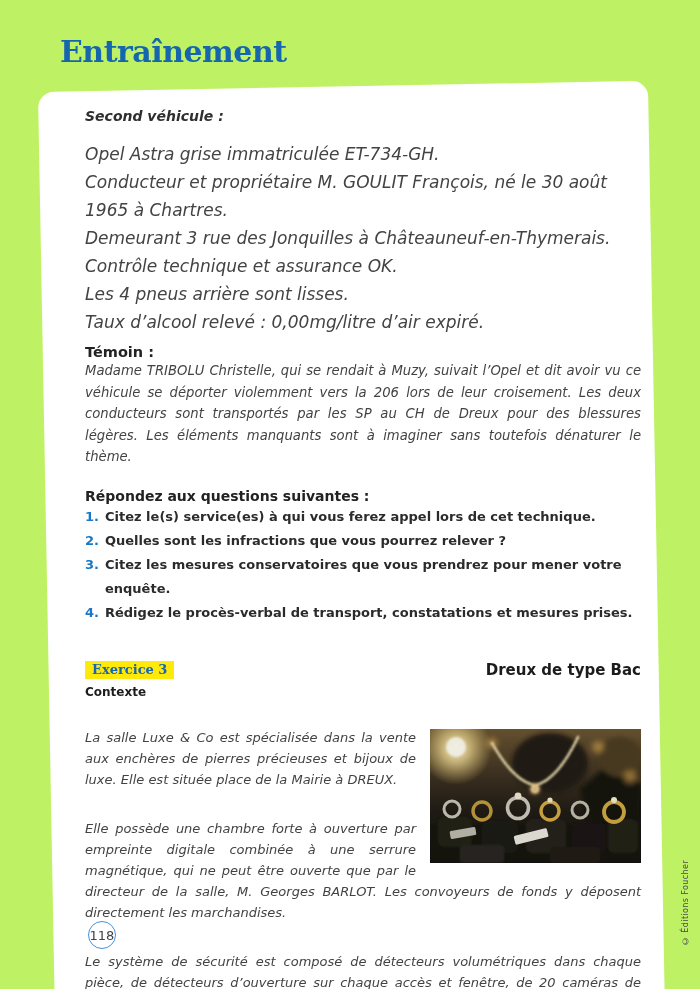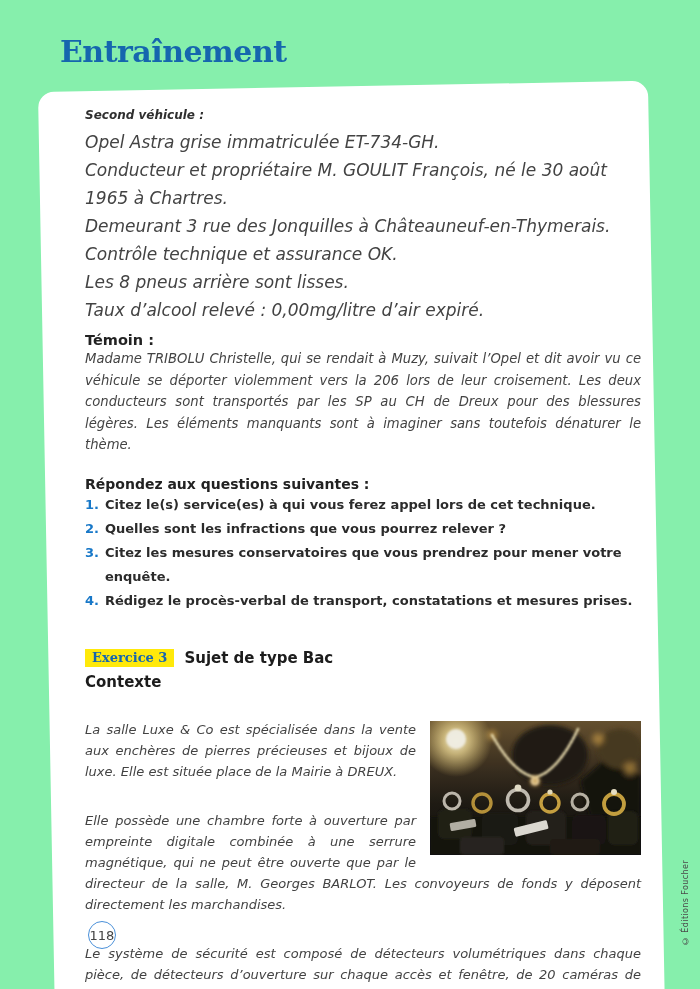--- a/index.html
+++ b/index.html
@@ -1,21 +1,21 @@
 <!DOCTYPE html>
 <html><head>
 <meta charset="utf-8">
 <style>
   * { margin:0; padding:0; box-sizing:border-box; }
   html,body { width:700px; height:989px; }
   body { font-family:"DejaVu Sans", sans-serif; }
 
   .page {
     position:relative; width:700px; height:989px;
-    background:#86efac; overflow:hidden;
+    background:#bef264; overflow:hidden;
   }
 
   .page-title {
     position:absolute; left:60px; top:34px;
     font-family:"DejaVu Serif", serif;
     font-weight:bold; font-size:30px; letter-spacing:-0.5px;
     color:#1566ae;
   }
 
   .white-panel {
@@ -24,48 +24,48 @@
     background:#ffffff; border-radius:16px;
     transform:rotate(-1.05deg); transform-origin:0 0;
   }
 
   .content {
     position:absolute; left:85px; top:100px; width:556px;
     color:#3a3a3a;
   }
 
   .scenario-heading {
-    font-style:italic; font-weight:bold; font-size:12px; color:#2f2f2f;
-    margin-top:8px; margin-bottom:6px;
+    font-style:italic; font-weight:bold; font-size:14px; color:#2f2f2f;
+    margin-top:8px; margin-bottom:16px;
   }
   .scenario-line {
     font-style:italic; font-size:17px; line-height:28px; color:#434343;
   }
   .witness-heading {
     font-weight:bold; font-size:14.5px; color:#222; margin-top:8px; 
   }
   .witness-text {
     font-style:italic; font-size:13.2px; line-height:21.5px;
     text-align:justify; color:#434343;
   }
 
   .questions-heading {
     font-weight:bold; font-size:14px; color:#222; margin-top:20px; margin-bottom:1px;
   }
   .question-row { display:flex; font-size:13px; font-weight:bold; line-height:24px; color:#2b2b2b; }
   .question-num { color:#1878c8; margin-right:6px; }
 
-  .exercise-header { margin-top:36px; display:flex; align-items:center; }
+  .exercise-header { margin-top:36px; display:flex; align-items:center;justify-content:space-between; }
   .exercise-badge {
     background:#ffe90a; color:#1565b0;
     font-family:"DejaVu Serif", serif; font-weight:bold; font-size:13px;
     padding:1px 7px 2px 7px; margin-right:10px;
   }
   .exercise-title { font-weight:bold; font-size:15px; color:#1c1c1c; }
-  .context-heading { font-weight:bold; font-size:15px; color:#1c1c1c; margin-top:6px; margin-bottom:6px; }
+  .context-heading { font-weight:bold; font-size:12px; color:#1c1c1c; margin-top:6px; margin-bottom:6px; }
 
   .context-body { font-style:italic; font-size:13px; line-height:21px; color:#434343; }
   .context-body p { text-align:justify; margin-bottom:9px;margin-top:28px; }
 
   .jewelry-photo {
     float:right; width:211px; height:134px;
     margin:2px 0 14px 14px;
     overflow:hidden;
   }
   .jewelry-photo svg { display:block; }
@@ -95,21 +95,21 @@
   <div class="white-panel"></div>
 
   <div class="content">
 
     <div class="scenario-heading">Second véhicule :</div>
 
     <div class="scenario-line">Opel Astra grise immatriculée ET-734-GH.</div>
     <div class="scenario-line">Conducteur et propriétaire M. GOULIT François, né le 30 août 1965 à Chartres.</div>
     <div class="scenario-line">Demeurant 3 rue des Jonquilles à Châteauneuf-en-Thymerais.</div>
     <div class="scenario-line">Contrôle technique et assurance OK.</div>
-    <div class="scenario-line">Les 8 pneus arrière sont lisses.</div>
+    <div class="scenario-line">Les 4 pneus arrière sont lisses.</div>
     <div class="scenario-line">Taux d’alcool relevé : 0,00mg/litre d’air expiré.</div>
 
     <div class="witness-heading">Témoin :</div>
     <div class="witness-text">Madame TRIBOLU Christelle, qui se rendait à Muzy, suivait l’Opel et dit avoir vu ce véhicule se déporter violemment vers la 206 lors de leur croisement. Les deux conducteurs sont transportés par les SP au CH de Dreux pour des blessures légères. Les éléments manquants sont à imaginer sans toutefois dénaturer le thème.</div>
 
     <div class="questions-heading">Répondez aux questions suivantes :</div>
 
     <div class="question-row">
       <span class="question-num">1.</span>
       <span>Citez le(s) service(es) à qui vous ferez appel lors de cet technique.</span>
@@ -122,21 +122,21 @@
       <span class="question-num">3.</span>
       <span>Citez les mesures conservatoires que vous prendrez pour mener votre enquête.</span>
     </div>
     <div class="question-row">
       <span class="question-num">4.</span>
       <span>Rédigez le procès-verbal de transport, constatations et mesures prises.</span>
     </div>
 
     <div class="exercise-header">
       <span class="exercise-badge">Exercice 3</span>
-      <span class="exercise-title">Sujet de type Bac</span>
+      <span class="exercise-title">Dreux de type Bac</span>
     </div>
     <div class="context-heading">Contexte</div>
 
     <div class="context-body">
 
       <div class="jewelry-photo">
         <svg width="211" height="134" viewBox="0 0 211 134" xmlns="http://www.w3.org/2000/svg">
           <defs>
             <linearGradient id="bg" x1="0" y1="0" x2="0" y2="1">
               <stop offset="0" stop-color="#6b5532"></stop>

